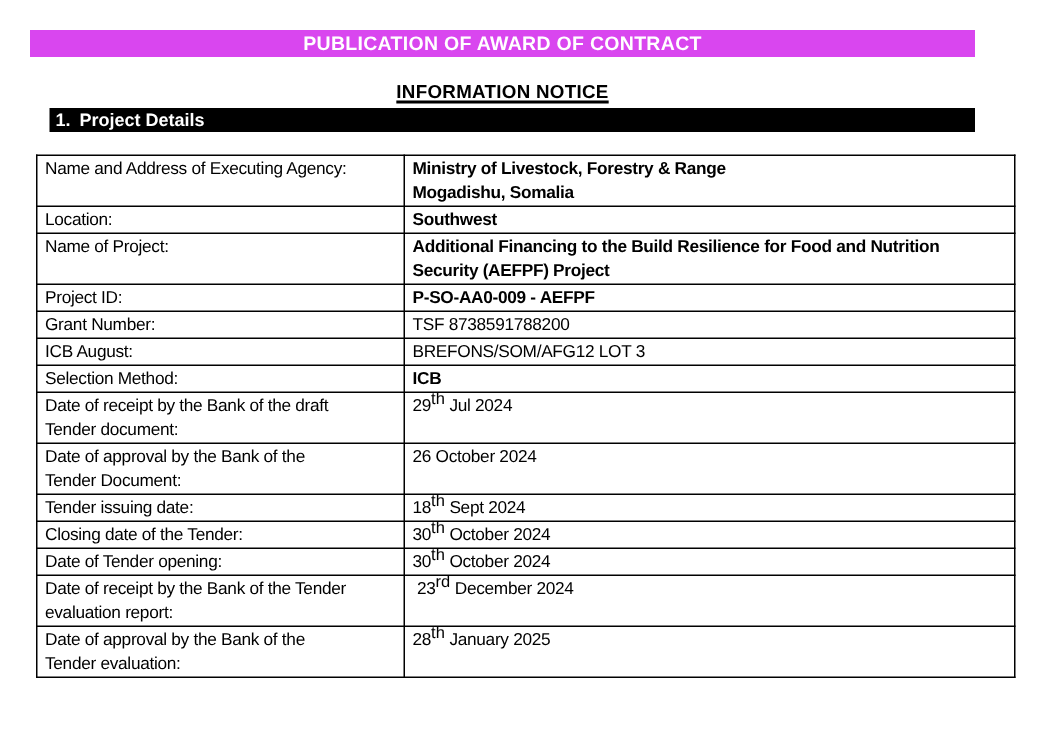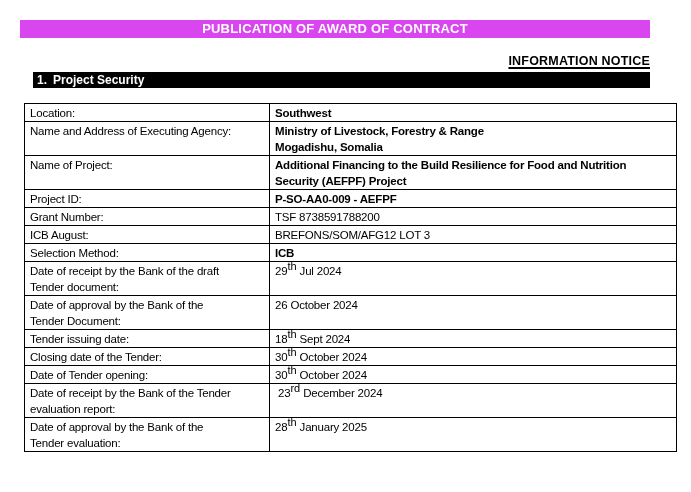--- a/index.html
+++ b/index.html
@@ -28,21 +28,21 @@
     font-weight: bold;
     text-align: center;
     line-height: 18px;
     letter-spacing: 0.2px;
   }
   .notice {
     position: absolute;
     left: 20px;
     top: 54px;
     width: 630px;
-    text-align: right;
+    text-align: center;
     font-size: 12.5px;
     font-weight: bold;
     text-decoration: underline;
     text-decoration-thickness: 1.5px;
     text-underline-offset: 2px;
     letter-spacing: 0.2px;
   }
   .section-bar {
     position: absolute;
     left: 33px;
@@ -95,33 +95,33 @@
 
 <div class="page">
 
   <div class="title-bar">
     <span>PUBLICATION OF AWARD OF CONTRACT</span>
   </div>
 
   <div class="notice">INFORMATION NOTICE</div>
 
   <div class="section-bar">
-    <span class="sec-num">1.</span><span class="sec-title">Project Security</span>
+    <span class="sec-num">1.</span><span class="sec-title">Project Details</span>
   </div>
 
   <table class="details">
     <tbody id="table-body">
         <tr>
-          <td class="label-cell">Location:</td>
-          <td class="value-cell bold">Southwest</td>
-        </tr>
-        <tr>
           <td class="label-cell">Name and Address of Executing Agency:</td>
           <td class="value-cell bold">Ministry of Livestock, Forestry &amp; Range
 Mogadishu, Somalia</td>
+        </tr>
+        <tr>
+          <td class="label-cell">Location:</td>
+          <td class="value-cell bold">Southwest</td>
         </tr>
         <tr>
           <td class="label-cell">Name of Project:</td>
           <td class="value-cell bold">Additional Financing to the Build Resilience for Food and Nutrition
 Security (AEFPF) Project</td>
         </tr>
         <tr>
           <td class="label-cell">Project ID:</td>
           <td class="value-cell bold">P-SO-AA0-009 - AEFPF</td>
         </tr>

